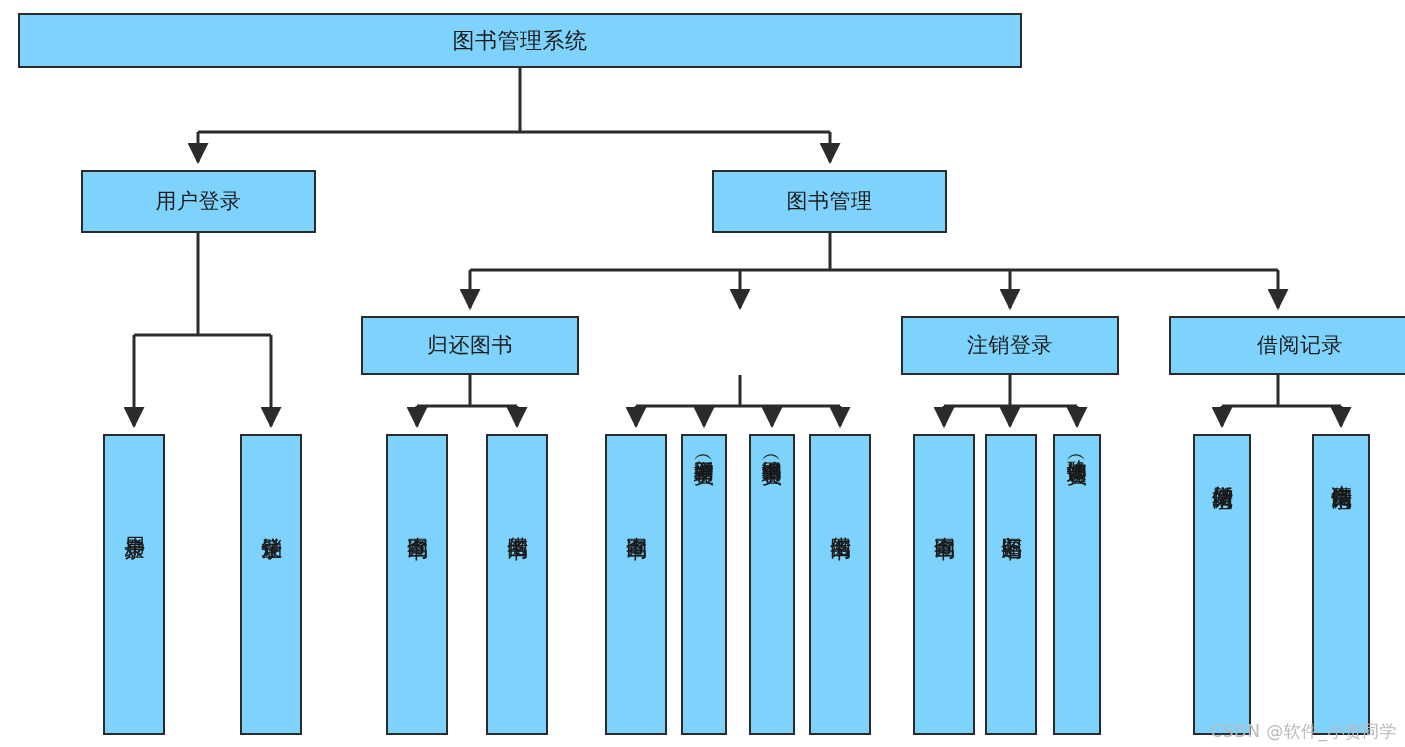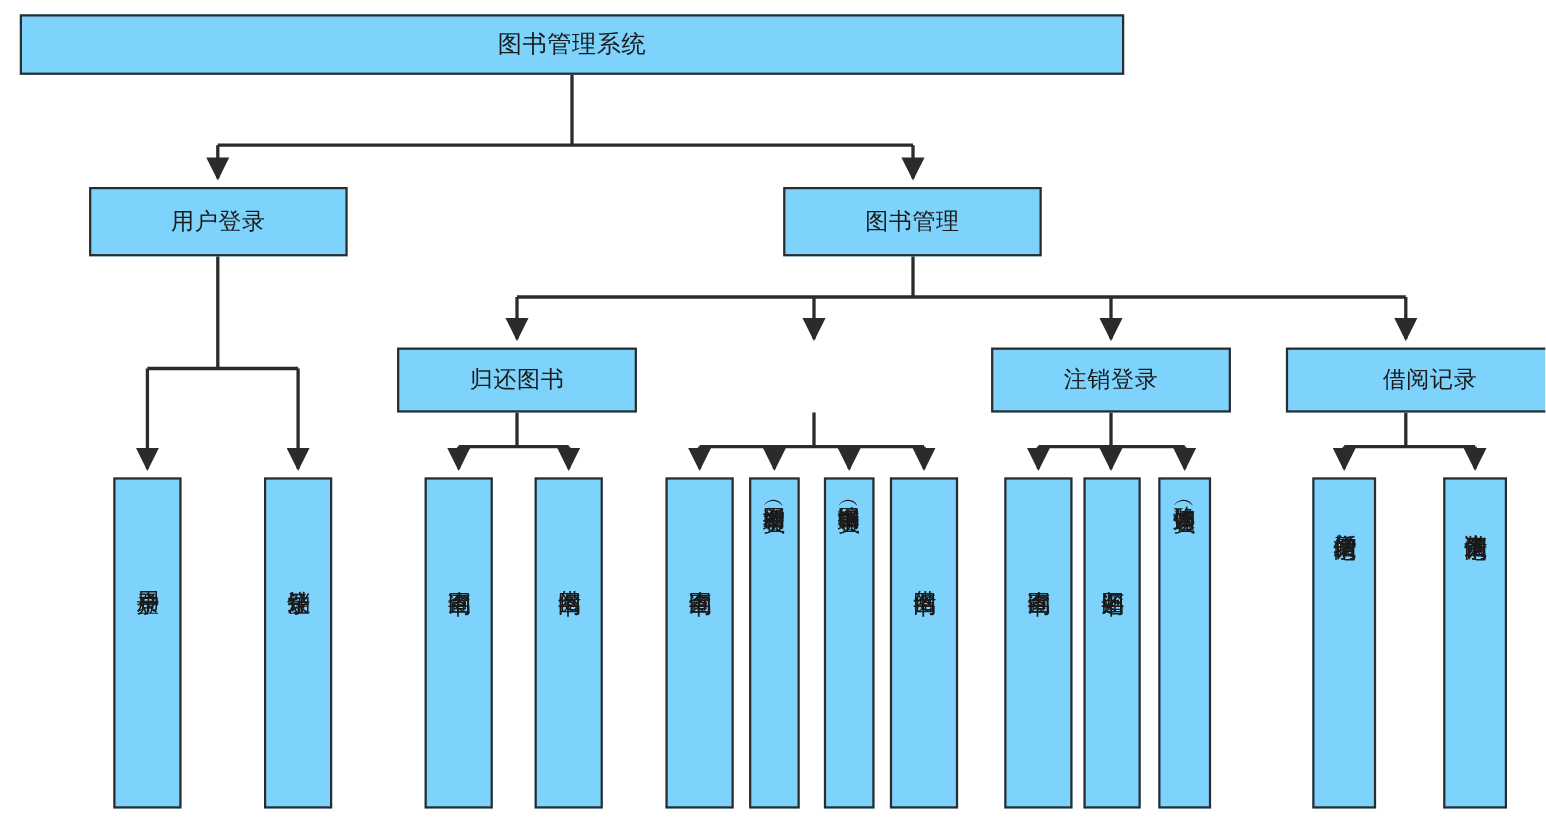--- a/index.html
+++ b/index.html
@@ -185,14 +185,15 @@
     <span class="lbl">确认归还（管理员）</span>
   </div>
 
   <div class="node v-node" style="left:1193px; top:434px; width:58px; height:301px; padding-top:32px;">
     <span class="lbl">新增借阅记录</span>
   </div>
   <div class="node v-node" style="left:1312px; top:434px; width:58px; height:301px; padding-top:32px;">
     <span class="lbl">查询借阅记录</span>
   </div>
 
+  <div id="watermark">CSDN @软件_小贺同学</div>
 
 </div>
 
 </body></html>

